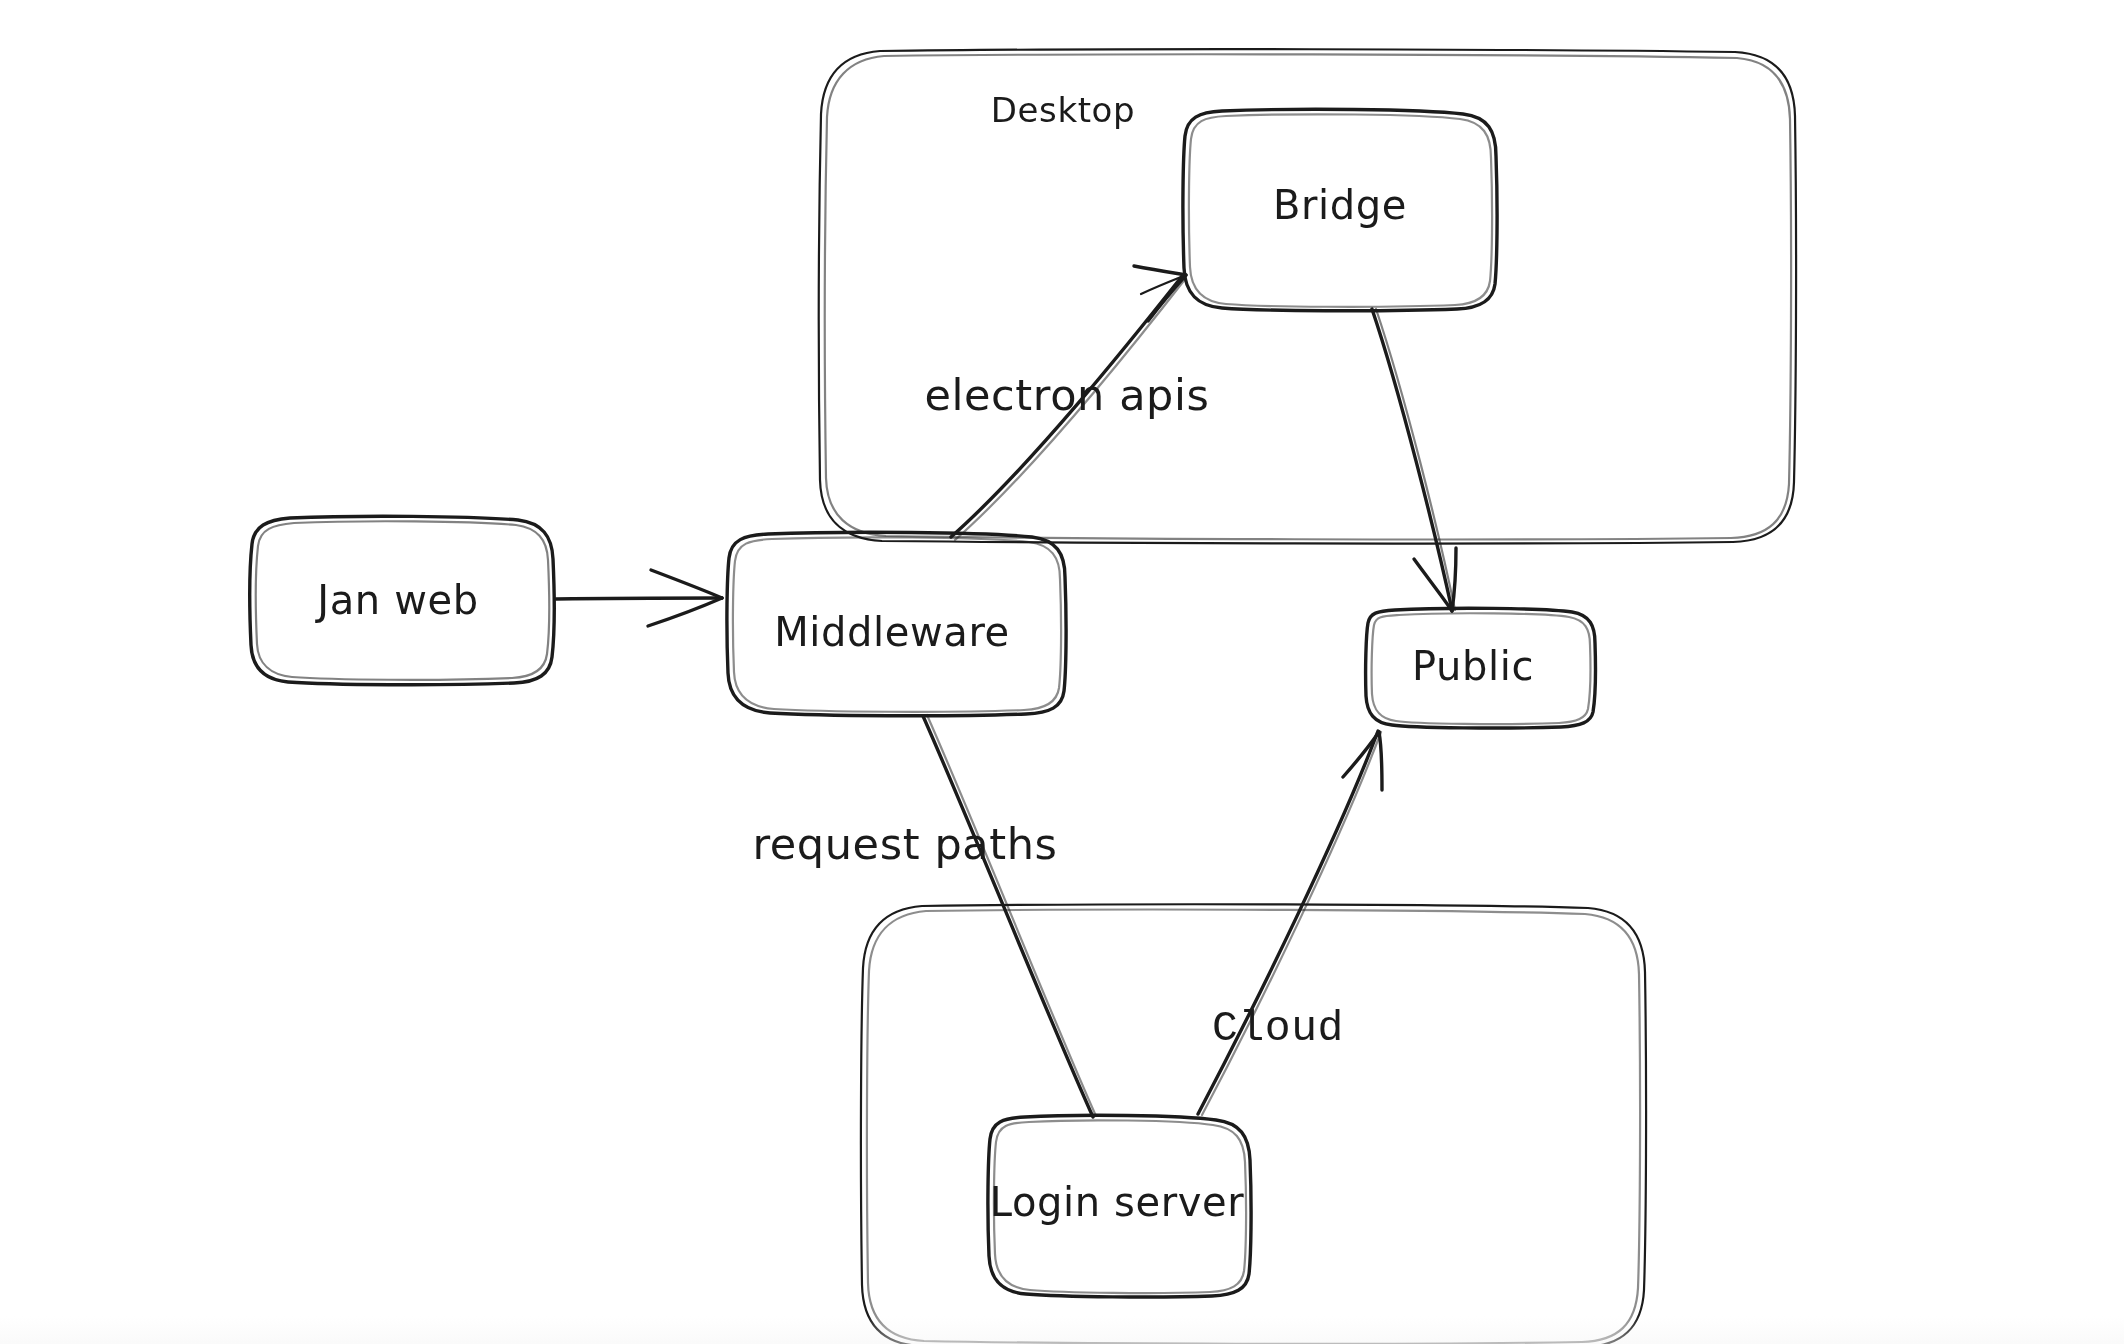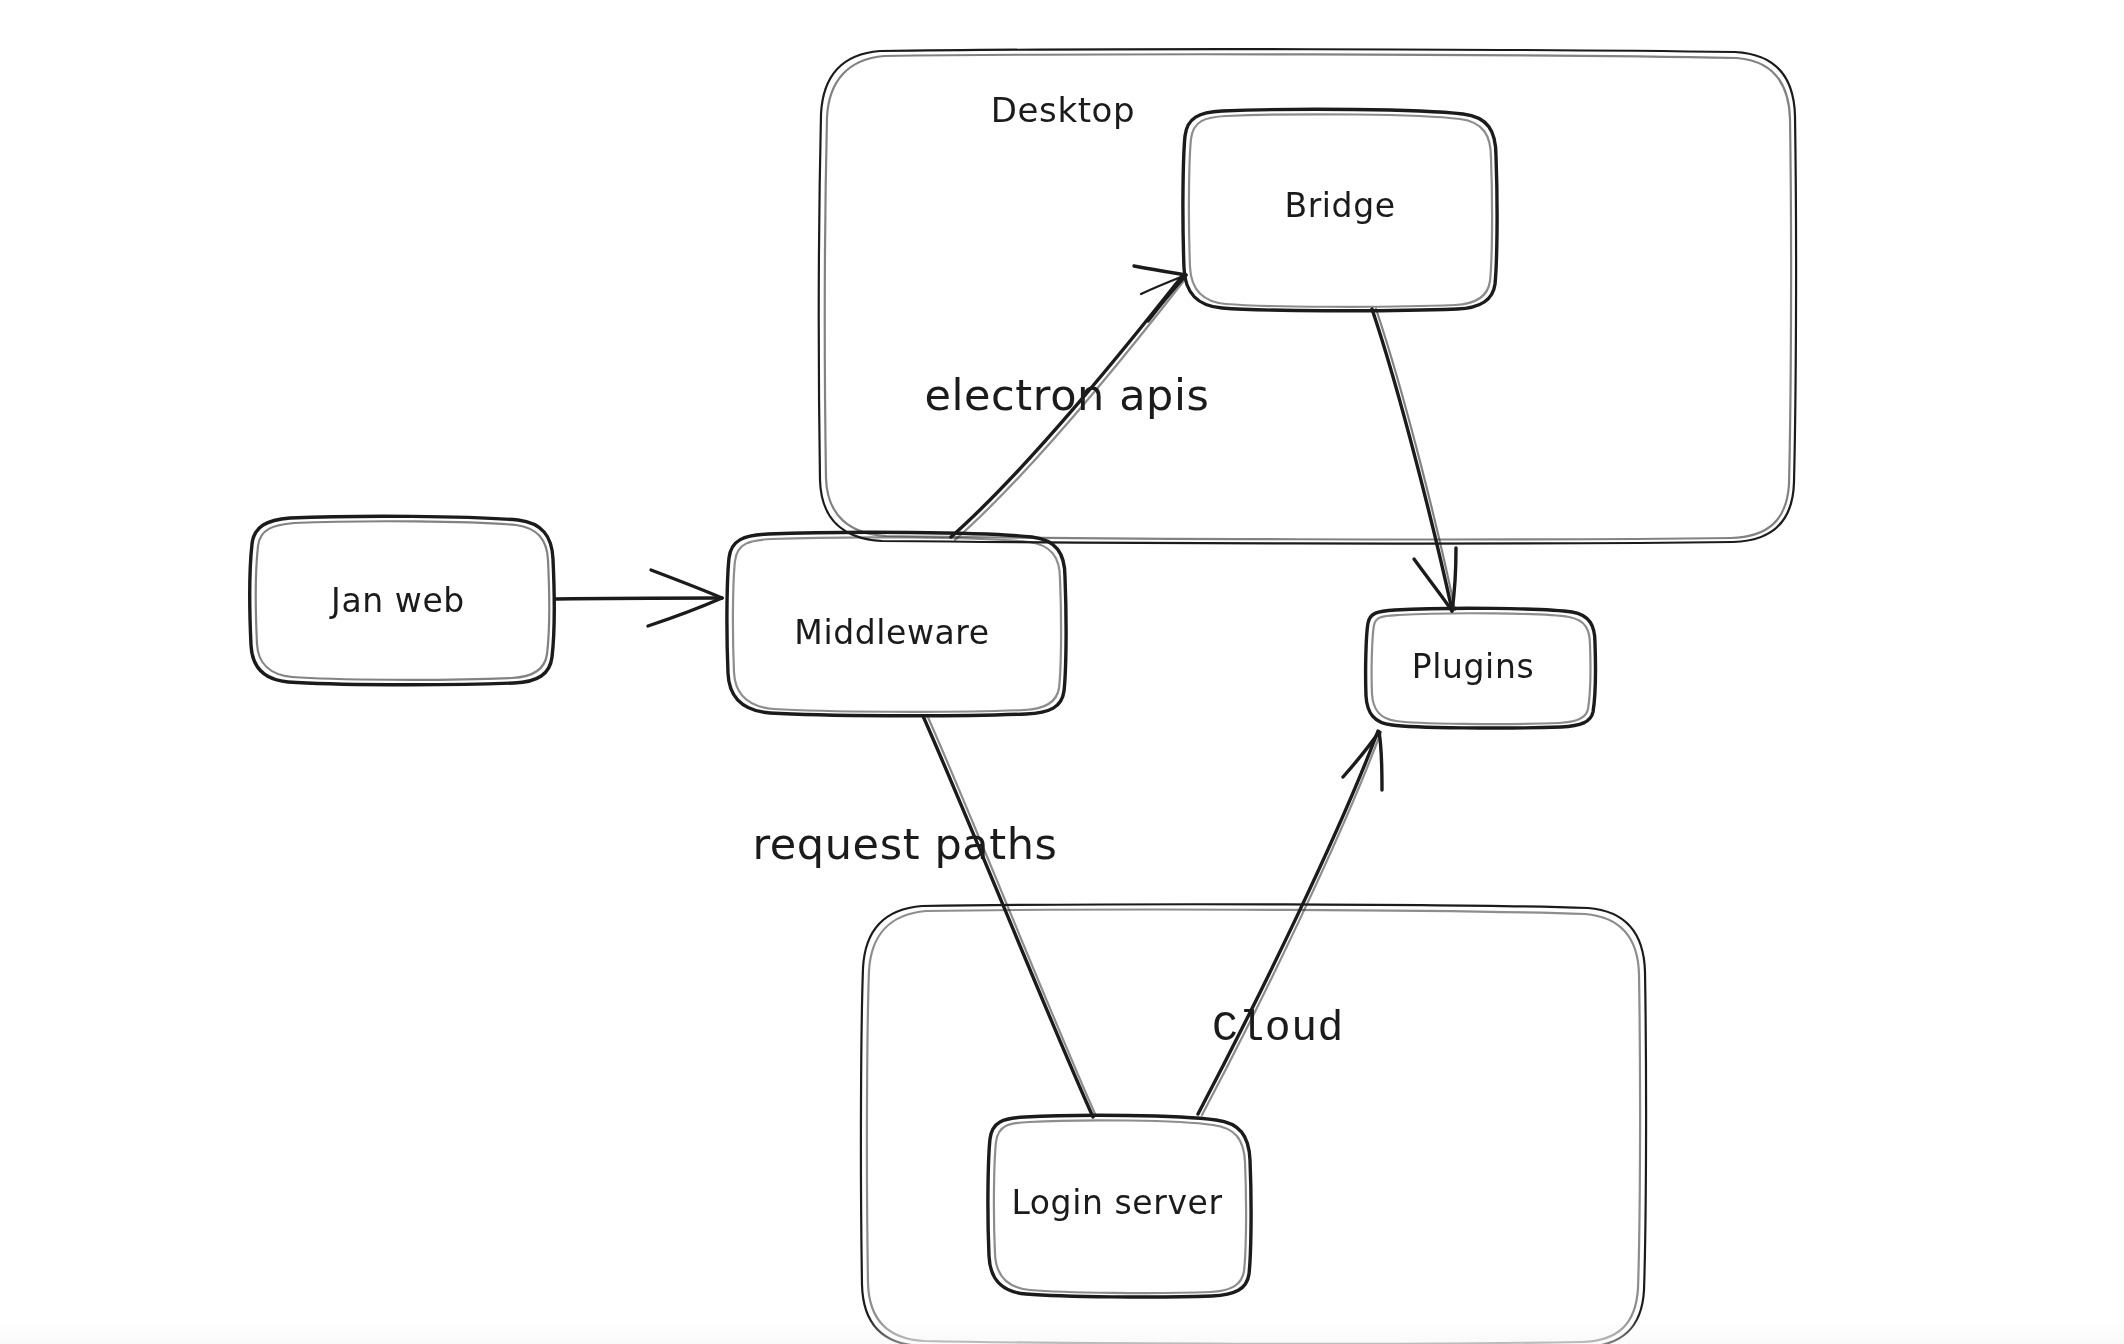--- a/index.html
+++ b/index.html
@@ -38,21 +38,21 @@
     stroke: #1b1b1b;
     stroke-linecap: round;
     stroke-linejoin: round;
   }
   .stroke-thin { stroke-width: 2.2; }
   .stroke-med  { stroke-width: 3.4; }
   .node-label {
     position: absolute;
     color: #1b1b1b;
     font-family: "DejaVu Sans", sans-serif;
-    font-size: 33px;
+    font-size: 40px;
     letter-spacing: 0.6px;
     white-space: nowrap;
     transform: translate(-50%, -50%);
     pointer-events: none;
   }
   .edge-label {
     position: absolute;
     color: #1b1b1b;
     font-family: "DejaVu Sans", sans-serif;
     font-size: 43px;
@@ -291,21 +291,21 @@
   <div class="group-label" style="left:1063px; top:78px;">Desktop</div>
 
   <div class="edge-label" style="left:1278px; top:996px;font-family:Liberation Mono, monospace;">Cloud</div>
 
   <div class="node-label" style="left:398px; top:568px;">Jan web</div>
 
   <div class="node-label" style="left:892px; top:600px;">Middleware</div>
 
   <div class="node-label" style="left:1340px; top:173px;">Bridge</div>
 
-  <div class="node-label" style="left:1473px; top:634px;">Plugins</div>
+  <div class="node-label" style="left:1473px; top:634px;">Public</div>
 
   <div class="node-label" style="left:1117px; top:1170px;">Login server</div>
 
   <div class="edge-label" style="left:1067px; top:363px;">electron apis</div>
 
   <div class="edge-label" style="left:905px; top:812px;">request paths</div>
 
 
   <div class="hit" style="left:250px; top:484px; width:303px; height:167px;"></div>
   <div class="hit" style="left:727px; top:500px; width:338px; height:182px;"></div>

